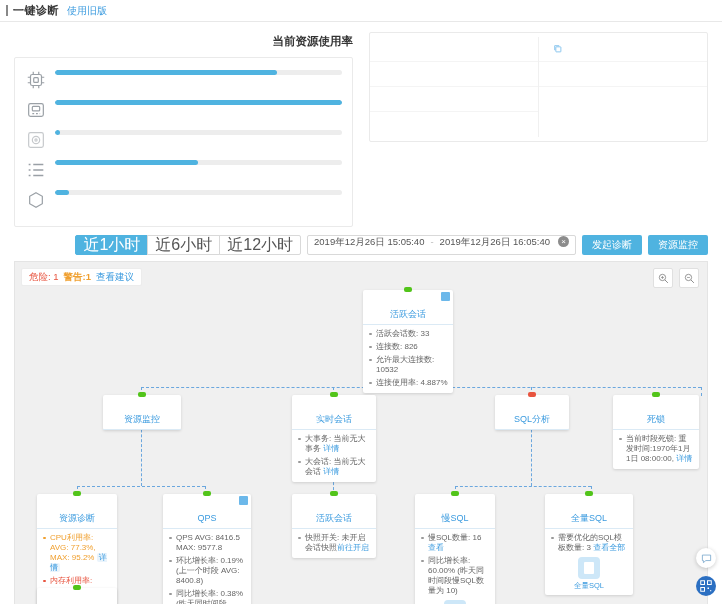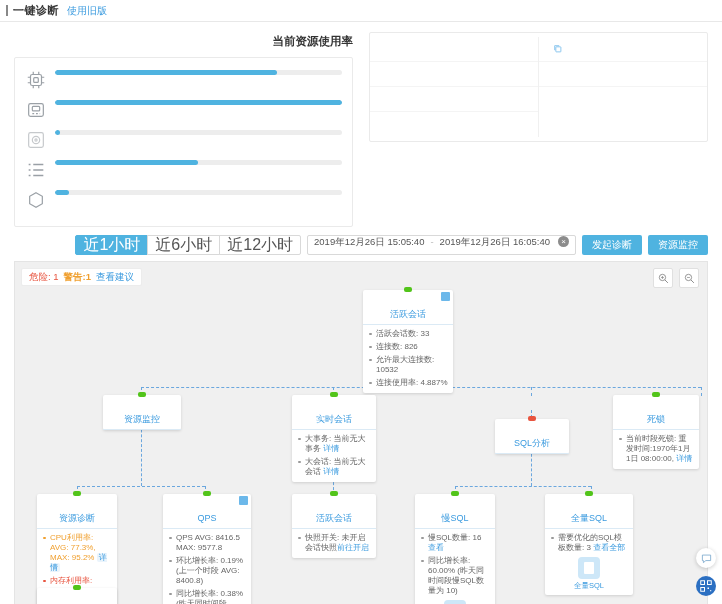--- a/index.html
+++ b/index.html
@@ -389,21 +389,21 @@
         <div class="node-hd">资源监控</div>
       </div>
       <div class="node" style="left: 277px; top: 133px; width: 84px;">
         <div class="node-dot "></div>
         <div class="node-hd">实时会话</div>
         <div class="node-body">
           <div class="bullet-li">大事务: 当前无大事务 <span class="lnk">详情</span></div>
           <div class="bullet-li">大会话: 当前无大会话 <span class="lnk">详情</span></div>
         </div>
       </div>
-      <div class="node" style="left: 480px; top: 133px; width: 74px; margin-top: 24px;">
+      <div class="node" style="left: 480px; top: 133px; width: 74px;">
         <div class="node-dot red"></div>
         <div class="node-hd">SQL分析</div>
       </div>
       <div class="node" style="left: 598px; top: 133px; width: 86px;">
         <div class="node-dot "></div>
         <div class="node-hd">死锁</div>
         <div class="node-body">
           <div class="bullet-li">当前时段死锁: 重发时间:1970年1月1日 08:00:00, <span class="lnk">详情</span></div>
         </div>
       </div>

